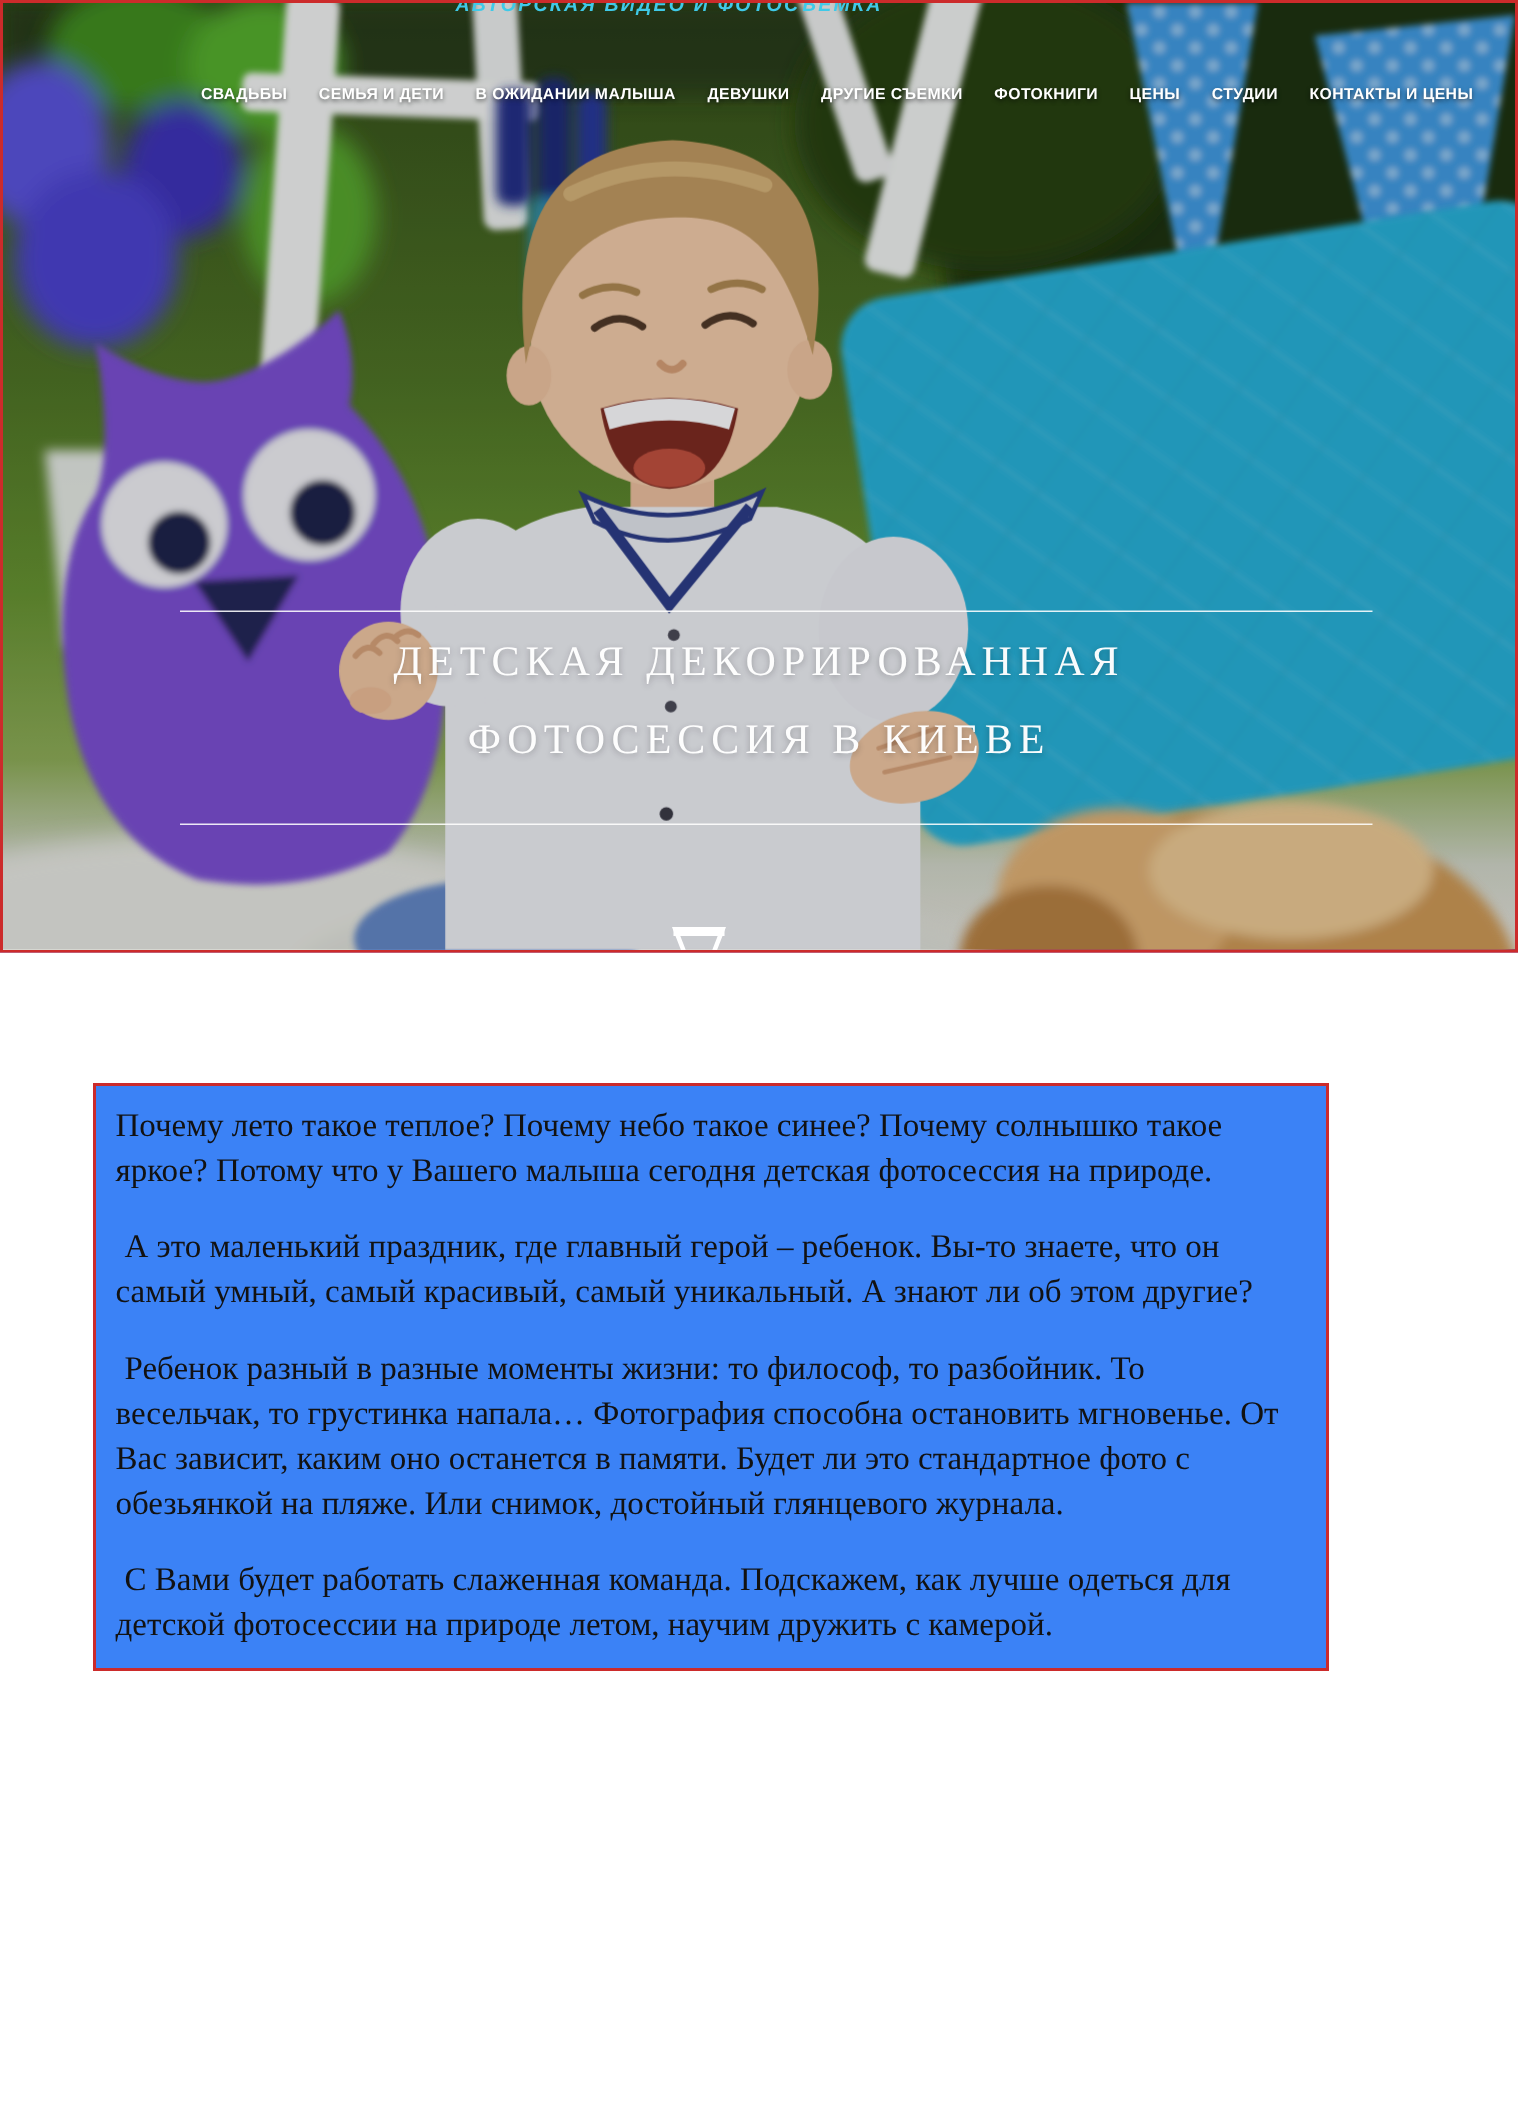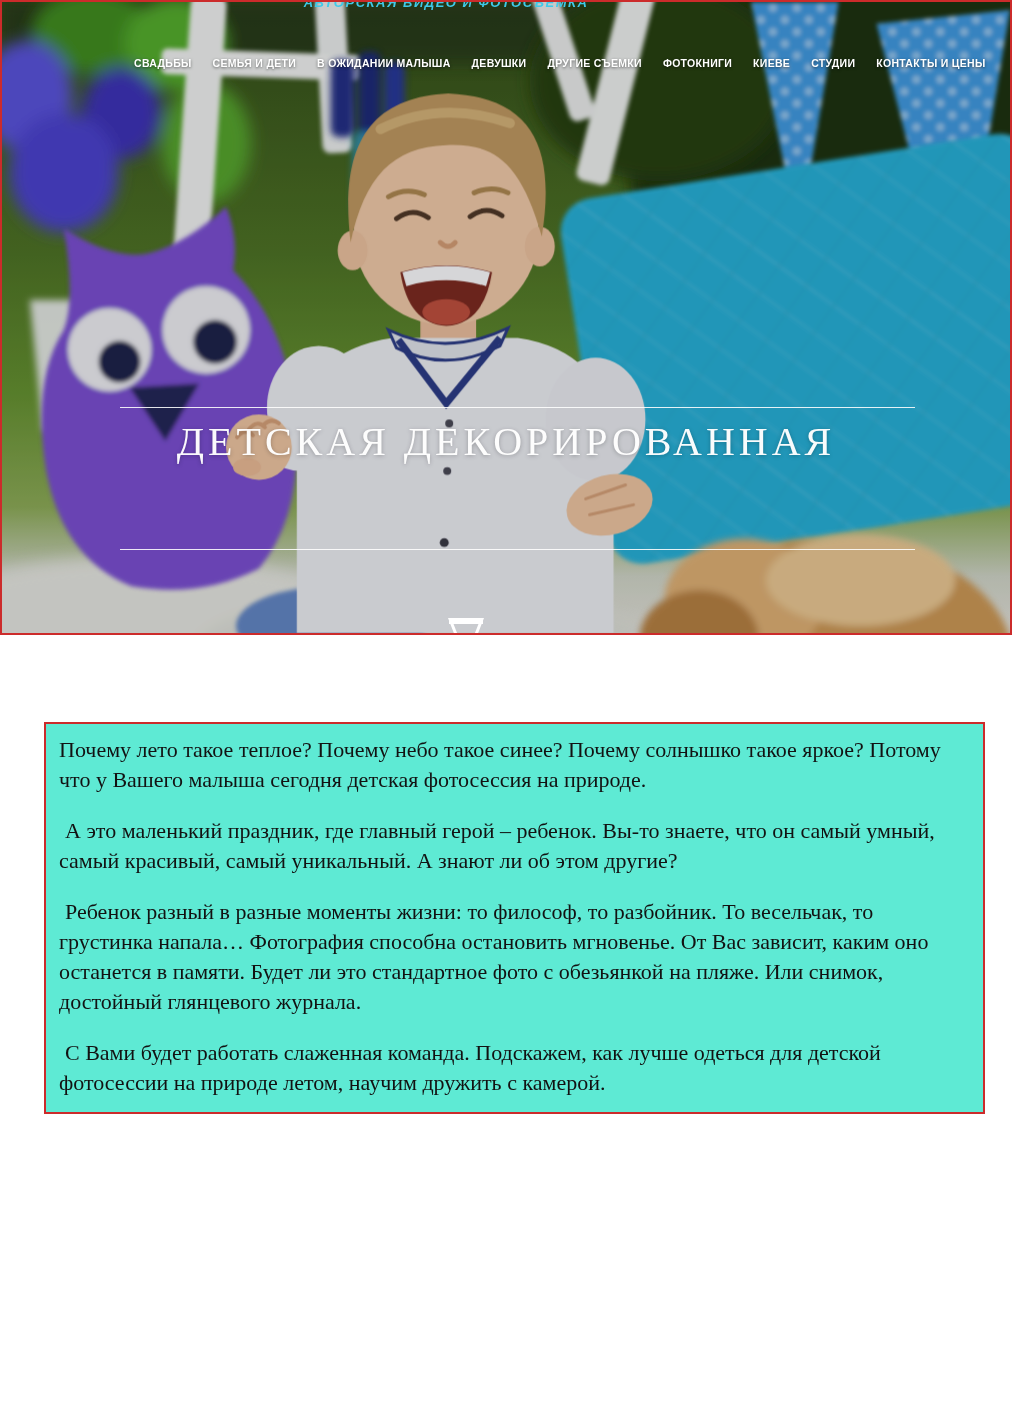--- a/index.html
+++ b/index.html
@@ -27,32 +27,32 @@
     text-shadow:0 1px 3px rgba(0,0,0,0.55);
   }
 
   .title-rule { position:absolute; left:118px; width:795px; height:1px; background:rgba(255,255,255,0.88); }
   .rule-top { top:405px; }
   .rule-bottom { top:547px; }
   .hero-title {
     position:absolute; top:414px; left:0; width:100%; margin:0;
     text-align:center; color:rgba(255,255,255,0.97);
     font-family:"Liberation Serif","DejaVu Serif",serif; font-weight:400;
-    font-size:40px; line-height:52px; letter-spacing:4px;
+    font-size:28px; line-height:52px; letter-spacing:4px;
     text-shadow:0 1px 4px rgba(0,0,0,0.25);
   }
   .scroll-logo { position:absolute; left:446px; top:616px; }
 
   
   .text-panel {
-    width:941px; box-sizing:border-box;
-    margin:87px 0 47px 44px;
+    width:824px; box-sizing:border-box;
+    margin:87px 0 47px 62px;
     border:2px solid #cc2b2b;
     padding:11px 20px 14px 13px;
-    background:#5eead4;
+    background:#3b82f6;
   }
   .text-panel p {
     margin:0 0 21px 0;
     font-family:"Liberation Serif","DejaVu Serif",serif;
     font-size:22px; line-height:30px; color:#121212;
   }
   .text-panel p:not(:first-child) { text-indent:6px; }
   .text-panel p:last-child { margin-bottom:0; }
 </style>
 </head>
@@ -191,28 +191,29 @@
 
   <div class="tagline">АВТОРСКАЯ ВИДЕО И ФОТОСЪЕМКА</div>
 
   <nav class="nav">
     <a href="#">СВАДЬБЫ</a>
     <a href="#">СЕМЬЯ И ДЕТИ</a>
     <a href="#">В ОЖИДАНИИ МАЛЫША</a>
     <a href="#">ДЕВУШКИ</a>
     <a href="#">ДРУГИЕ СЪЕМКИ</a>
     <a href="#">ФОТОКНИГИ</a>
-    <a href="#">КИЕВЕ</a>
+    <a href="#">ЦЕНЫ</a>
     <a href="#">СТУДИИ</a>
     <a href="#">КОНТАКТЫ И ЦЕНЫ</a>
   </nav>
 
   <div class="title-rule rule-top"></div>
   <h1 class="hero-title">
     <span>ДЕТСКАЯ ДЕКОРИРОВАННАЯ</span><br>
+    <span>ФОТОСЕССИЯ В КИЕВЕ</span>
   </h1>
   <div class="title-rule rule-bottom"></div>
 
   <div class="scroll-logo">
     <svg width="36" height="20" viewBox="0 0 36 20" aria-hidden="true">
       <polygon points="2,1 34,1 27,19 9,19" fill="none" stroke="#ffffff" stroke-width="3"></polygon>
       <rect x="1" y="0" width="34" height="6" fill="#ffffff"></rect>
     </svg>
   </div>
 </div>

